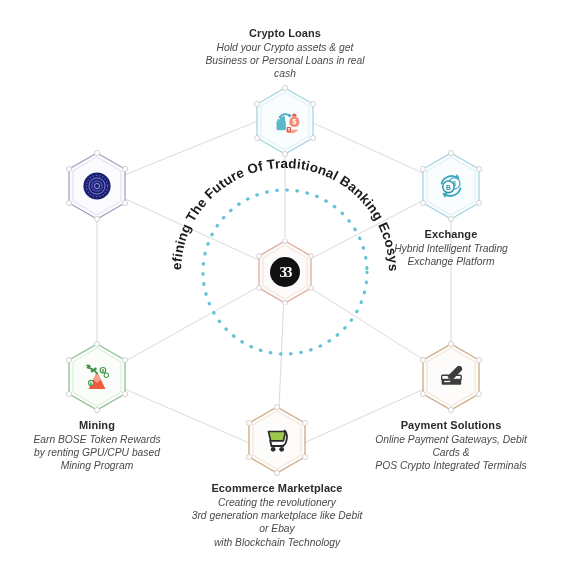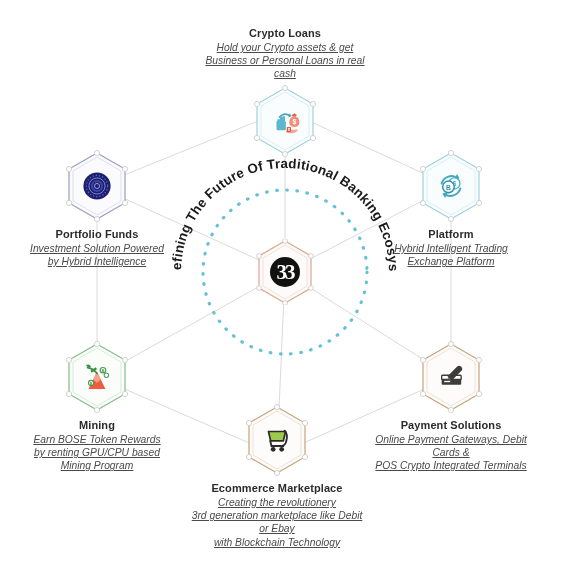--- a/index.html
+++ b/index.html
@@ -19,34 +19,34 @@
   .iconlayer{position:absolute;left:0;top:0;width:64px;height:72px;
              display:flex;align-items:center;justify-content:center;}
   .iconsvg{width:34px;height:34px;display:block;}
 
   .title{
     font-size:11px;color:#2b2b2b;font-weight:700;
     letter-spacing:.1px;margin-top:5px;line-height:14px;
   }
   .desc{
     font-size:10.3px;color:#4a4a4a;font-style:italic;
-    line-height:13.2px;margin-top:1px;white-space:pre-line;text-decoration:underline;
+    line-height:13.2px;margin-top:1px;white-space:pre-line;
   }
   .node.above .title{margin-top:0;}
   .node.above .txtblock{margin-bottom:4px;}
 
   
   #center{position:absolute;left:285px;top:272px;transform:translate(-50%,-50%);
           width:230px;height:230px;}
   #centerhex{position:absolute;left:50%;top:50%;transform:translate(-50%,-50%);
              width:58px;height:66px;}
   #centerlogo{position:absolute;left:50%;top:50%;transform:translate(-50%,-50%);
               width:30px;height:30px;border-radius:50%;background:#111111;
               display:flex;align-items:center;justify-content:center;}
-  #centerlogo span{color:#ffffff;font-size:21px;font-weight:700;
+  #centerlogo span{color:#ffffff;font-size:15px;font-weight:700;
                    font-family:"Liberation Serif",serif;letter-spacing:-2px;
                    line-height:1;transform:translateY(-.5px);}
   #ringsvg{position:absolute;left:0;top:0;width:230px;height:230px;}
   #curvedsvg{position:absolute;left:-5px;top:-5px;width:240px;height:240px;}
   .curvedtext{font-family:"Liberation Sans",sans-serif;font-size:13.4px;
               font-weight:700;fill:#1a1a1a;letter-spacing:.2px;}
 </style>
 </head>
 <body>
 
@@ -156,25 +156,20 @@
       <div class="iconlayer">
         <svg class="iconsvg" viewBox="0 0 40 40">
           <circle cx="20" cy="20" r="16" fill="#1b1f6e"></circle>
           <circle cx="20" cy="20" r="12.5" fill="none" stroke="#5f66c9" stroke-width="1.4" stroke-dasharray="1.6 2.2"></circle>
           <circle cx="20" cy="20" r="9.5" fill="none" stroke="#8d93e0" stroke-width="1"></circle>
           <circle cx="20" cy="20" r="6" fill="none" stroke="#3f45a8" stroke-width="2.4"></circle>
           <circle cx="20" cy="20" r="3" fill="#1b1f6e" stroke="#aeb3ef" stroke-width="1"></circle>
         </svg>
       </div>
     </div>
-    <div class="txtblock">
-      <div class="title">Portfolio Funds</div>
-      <div class="desc">Investment Solution Powered
-by Hybrid Intelligence</div>
-    </div>
   </div>
 
   <div class="node" style="left:451px;top:150px;">
     <div class="hexwrap">
       <svg class="hexsvg" viewBox="0 0 64 72">
         <polygon points="32,3 60,19 60,53 32,69 4,53 4,19" fill="#fafdfe" stroke="#9ed3e0" stroke-width="1.2"></polygon>
         <polygon points="32,7 56,21 56,51 32,65 8,51 8,21" fill="none" stroke="#cfe9f0" stroke-width="0.8"></polygon>
         <g fill="#ffffff" stroke="#c8c8c8" stroke-width="0.8">
           <circle cx="32" cy="3" r="2.6"></circle>
             <circle cx="60" cy="19" r="2.6"></circle>
@@ -191,21 +186,21 @@
           <path d="M31 23 a12 12 0 0 1 -19 6" stroke="#3ea8bf" stroke-width="2.3" fill="none" stroke-linecap="round"></path>
           <path d="M13 34 l-3 -5 6 -1 z" fill="#3ea8bf"></path>
           <circle cx="24" cy="17" r="6.5" fill="#ffffff" stroke="#4ab3c9" stroke-width="1.6"></circle>
           <text x="24" y="20.2" font-size="7.5" fill="#4ab3c9" text-anchor="middle" font-weight="700">$</text>
           <circle cx="17" cy="21" r="6.8" fill="#ffffff" stroke="#2f93ad" stroke-width="1.8"></circle>
           <text x="17" y="24.4" font-size="8" fill="#2f93ad" text-anchor="middle" font-weight="700">B</text>
         </svg>
       </div>
     </div>
     <div class="txtblock">
-      <div class="title">Platform</div>
+      <div class="title">Exchange</div>
       <div class="desc">Hybrid Intelligent Trading
 Exchange Platform</div>
     </div>
   </div>
 
   <div class="node" style="left:451px;top:341px;">
     <div class="hexwrap">
       <svg class="hexsvg" viewBox="0 0 64 72">
         <polygon points="32,3 60,19 60,53 32,69 4,53 4,19" fill="#fdfcfa" stroke="#c6a47a" stroke-width="1.2"></polygon>
         <polygon points="32,7 56,21 56,51 32,65 8,51 8,21" fill="none" stroke="#e8dbc6" stroke-width="0.8"></polygon>

